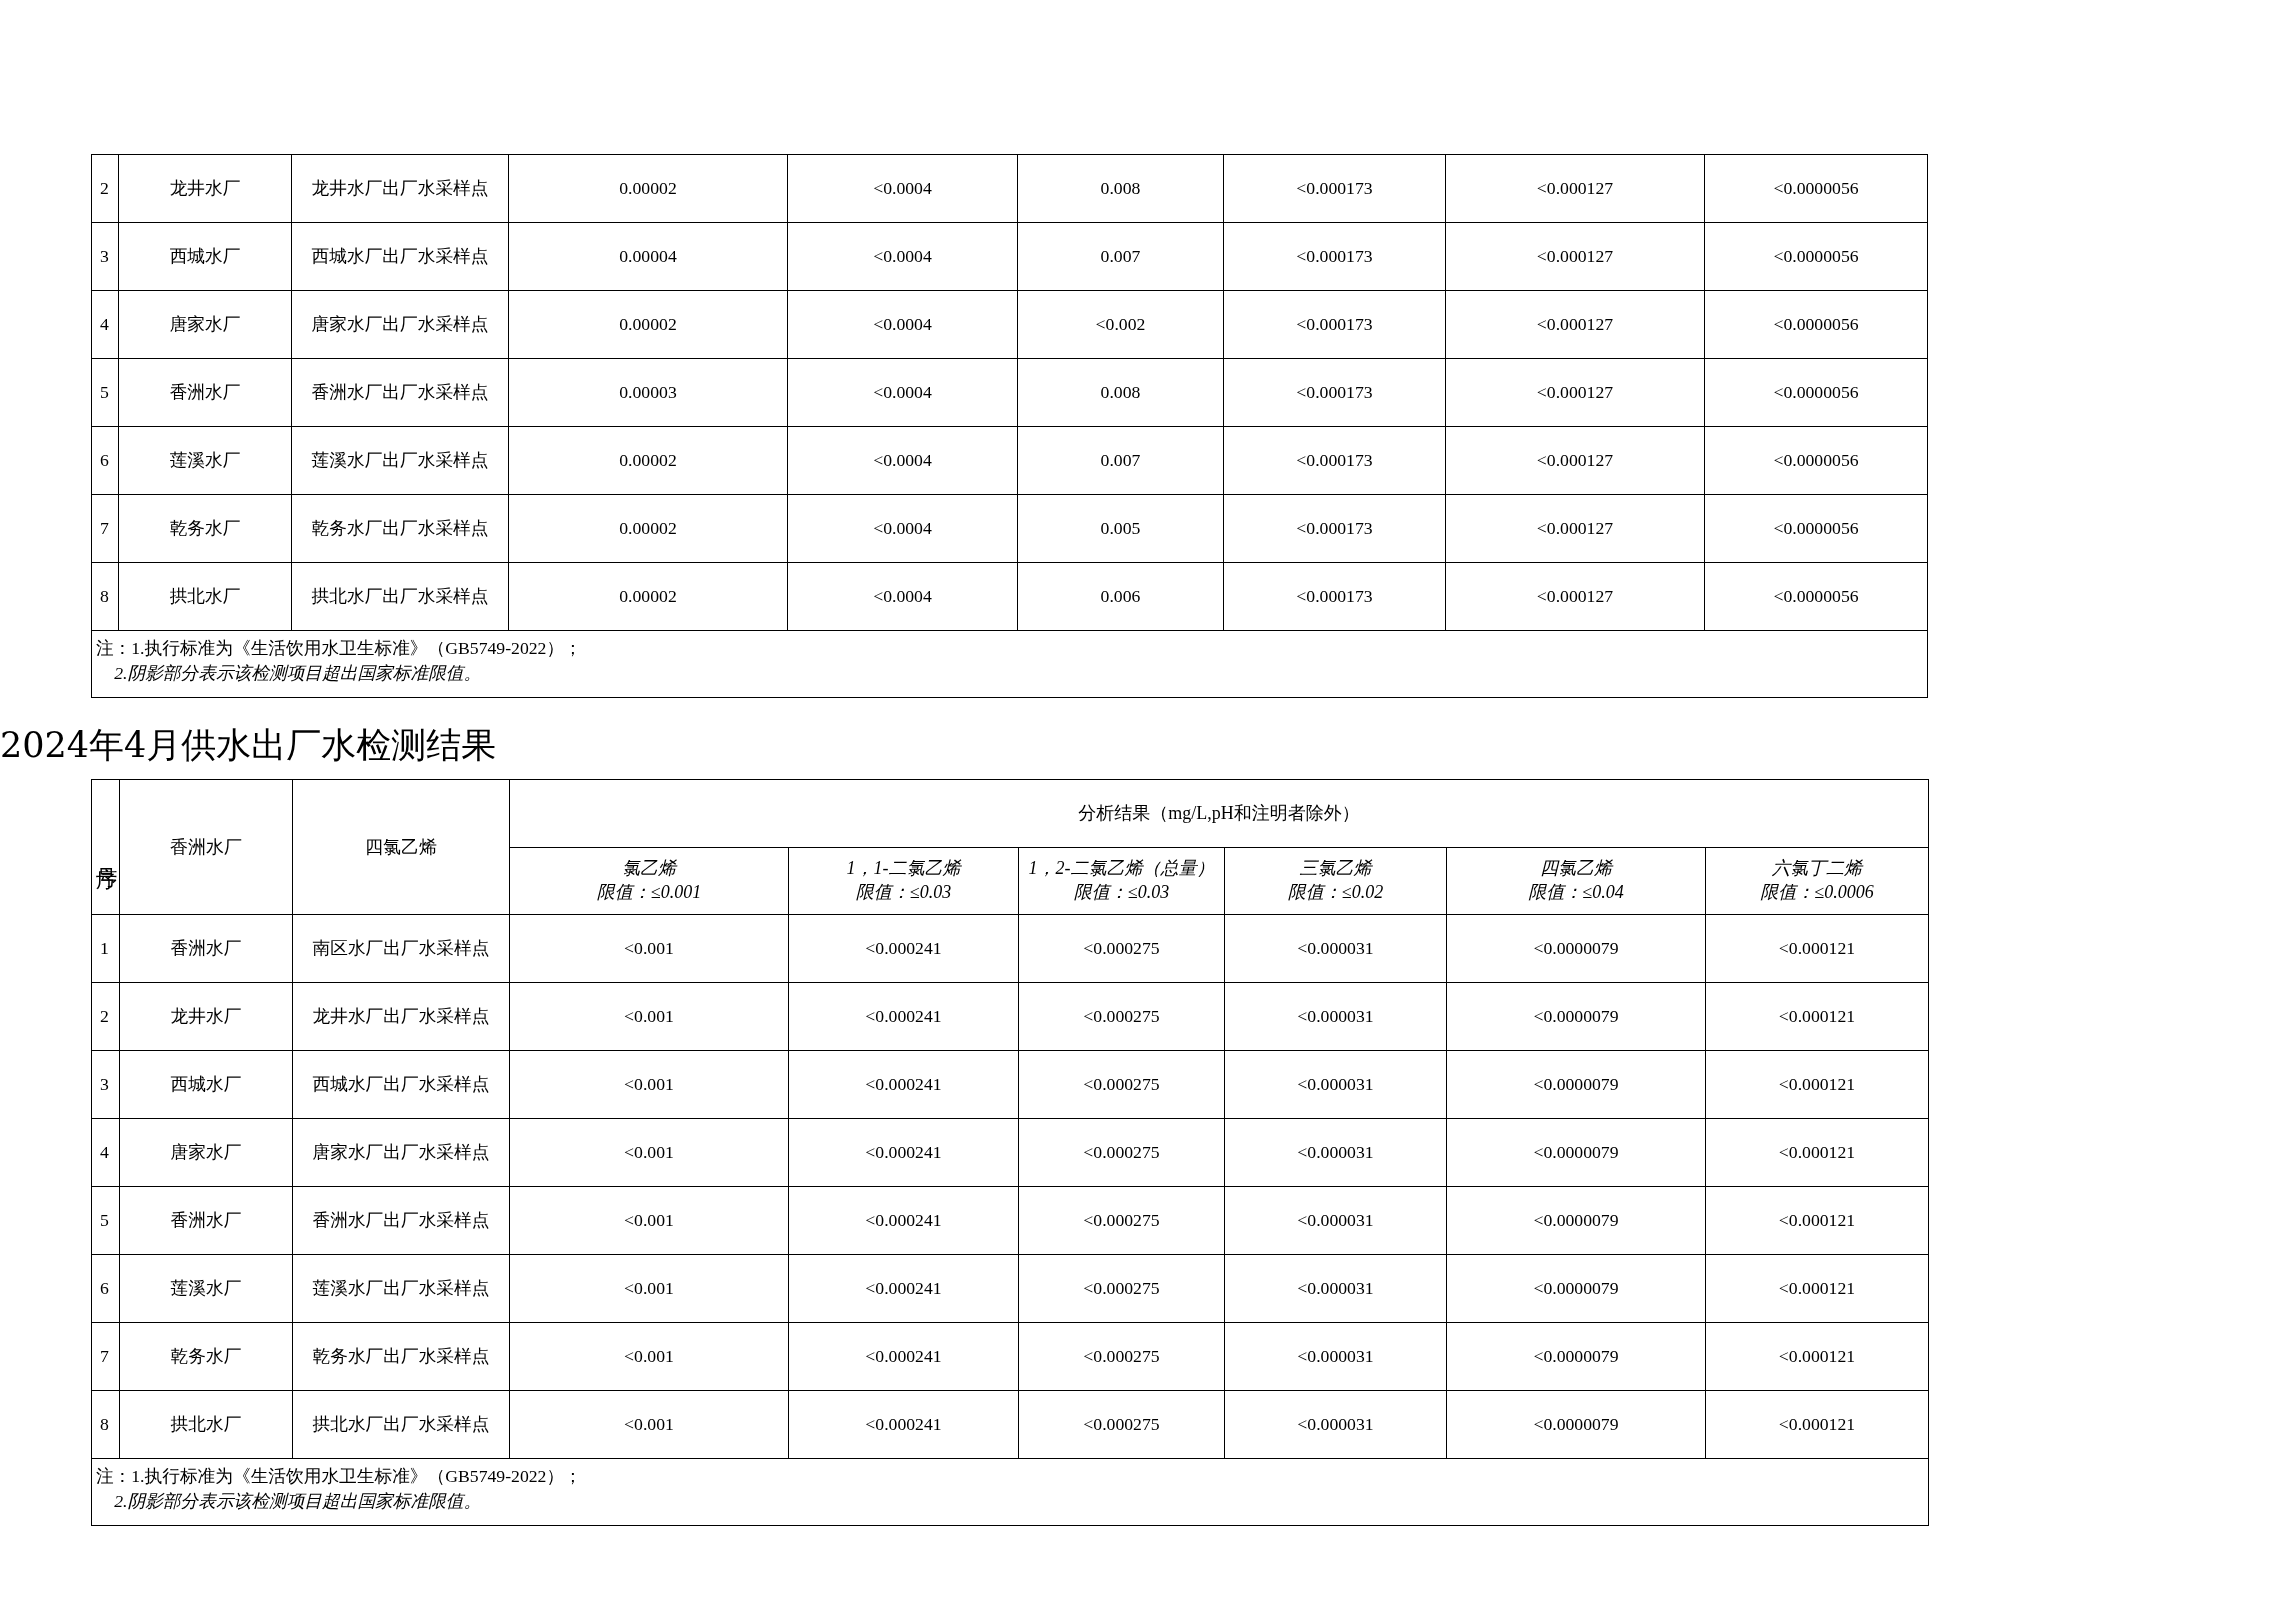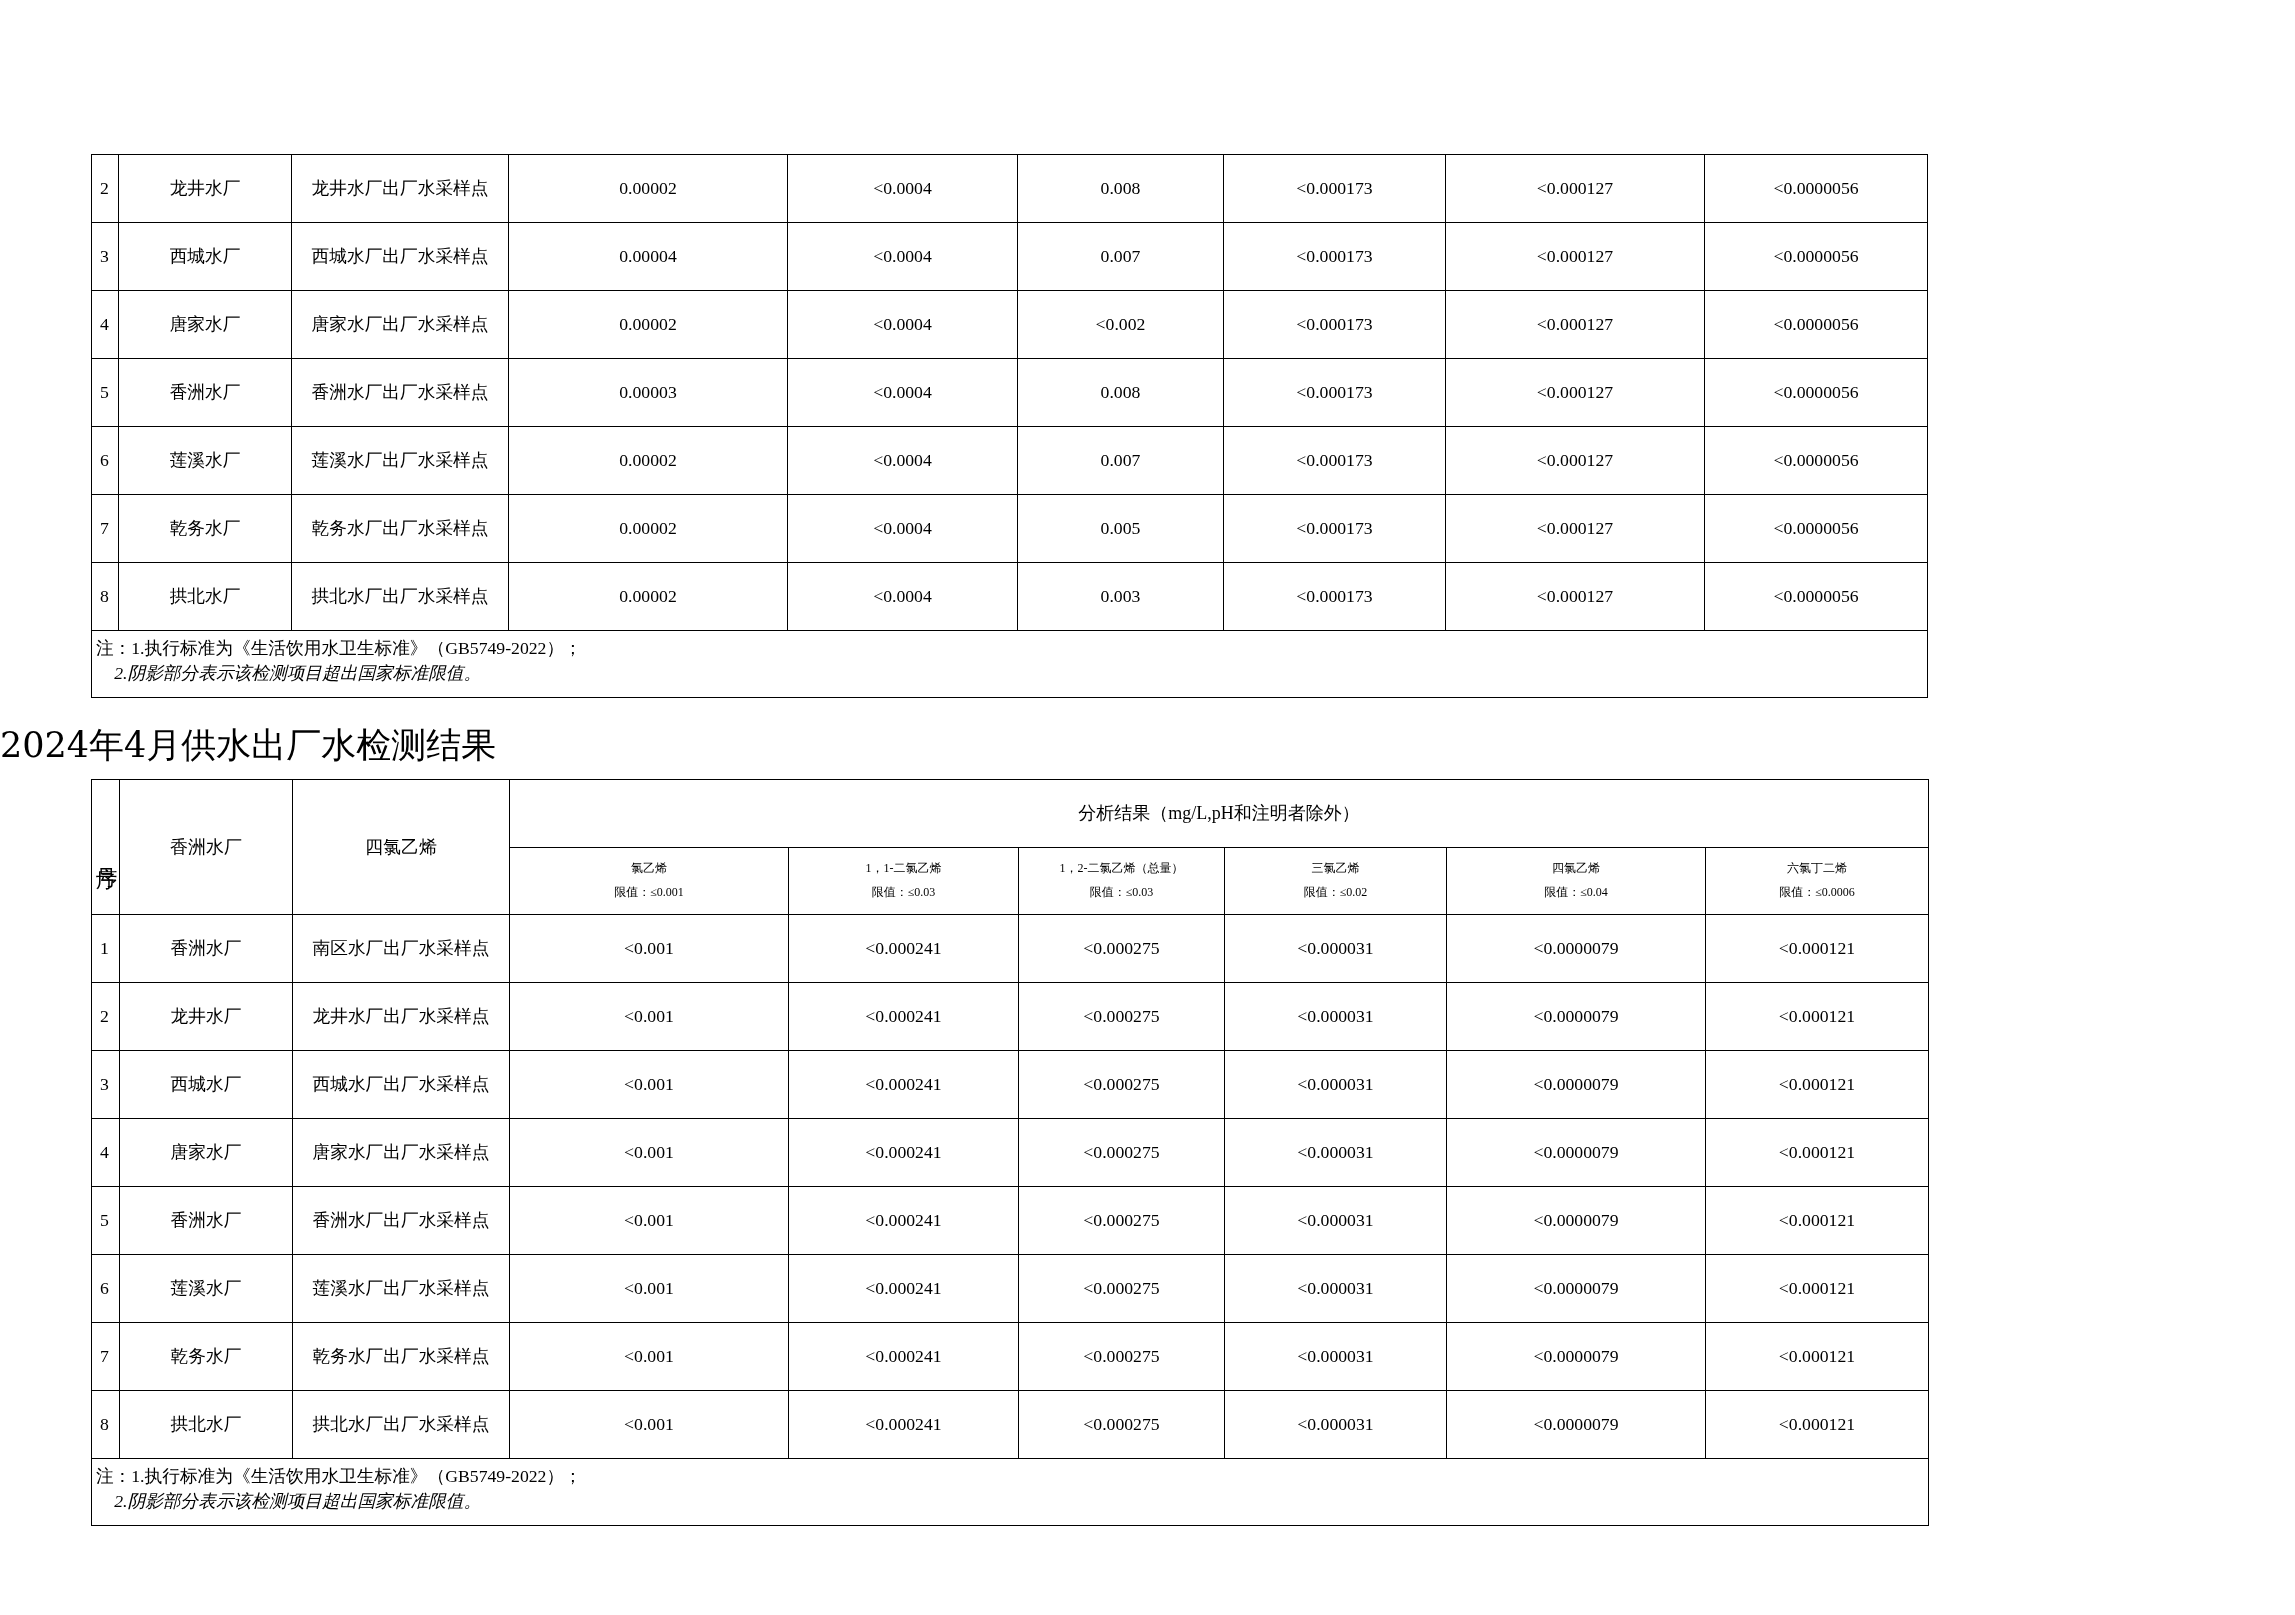--- a/index.html
+++ b/index.html
@@ -12,21 +12,21 @@
   td.thin-left { border-left:0.7px solid #000; }
   tr.data td { height:67px; }
   td.note { text-align:left; padding:5.2px 3.9px; font-size:17.7px; line-height:25px; height:56px; vertical-align:top; }
   .note-line2 { padding-left:18.3px;font-style:italic; }
   #top-table { top:154px; }
   #bottom-table { top:779px; }
   .title { position:absolute; left:0; width:2019px; top:719px; text-align:left;
            font-family:"DejaVu Serif", serif; font-size:35px; line-height:52px; }
   .hdr-main { font-size:18px; }
   .hdr-seq { font-size:21.6px; writing-mode:vertical-rl; text-orientation:upright; letter-spacing:1.3px; }
-  .hdr-sub { font-size:12px; line-height:23.6px; }
+  .hdr-sub { font-size:18px; line-height:23.6px;font-style:italic; }
   tr.hdr1 td { height:67px; }
   tr.hdr2 td { height:66px; }
 </style>
 </head>
 <body>
 
 <table id="top-table">
   <colgroup>
     <col style="width:27px">
       <col style="width:173px">
@@ -104,21 +104,21 @@
         <td>&lt;0.000173</td>
         <td>&lt;0.000127</td>
         <td>&lt;0.0000056</td>
       </tr>
       <tr class="data">
         <td class="seq">8</td>
         <td>拱北水厂</td>
         <td>拱北水厂出厂水采样点</td>
         <td>0.00002</td>
         <td>&lt;0.0004</td>
-        <td class="thin-left">0.003</td>
+        <td class="thin-left">0.006</td>
         <td>&lt;0.000173</td>
         <td>&lt;0.000127</td>
         <td>&lt;0.0000056</td>
       </tr>
     </tbody>
   <tfoot>
     <tr>
       <td class="note" colspan="9">
         <div>注：1.执行标准为《生活饮用水卫生标准》（GB5749-2022）；</div>
         <div class="note-line2">2.阴影部分表示该检测项目超出国家标准限值。</div>

